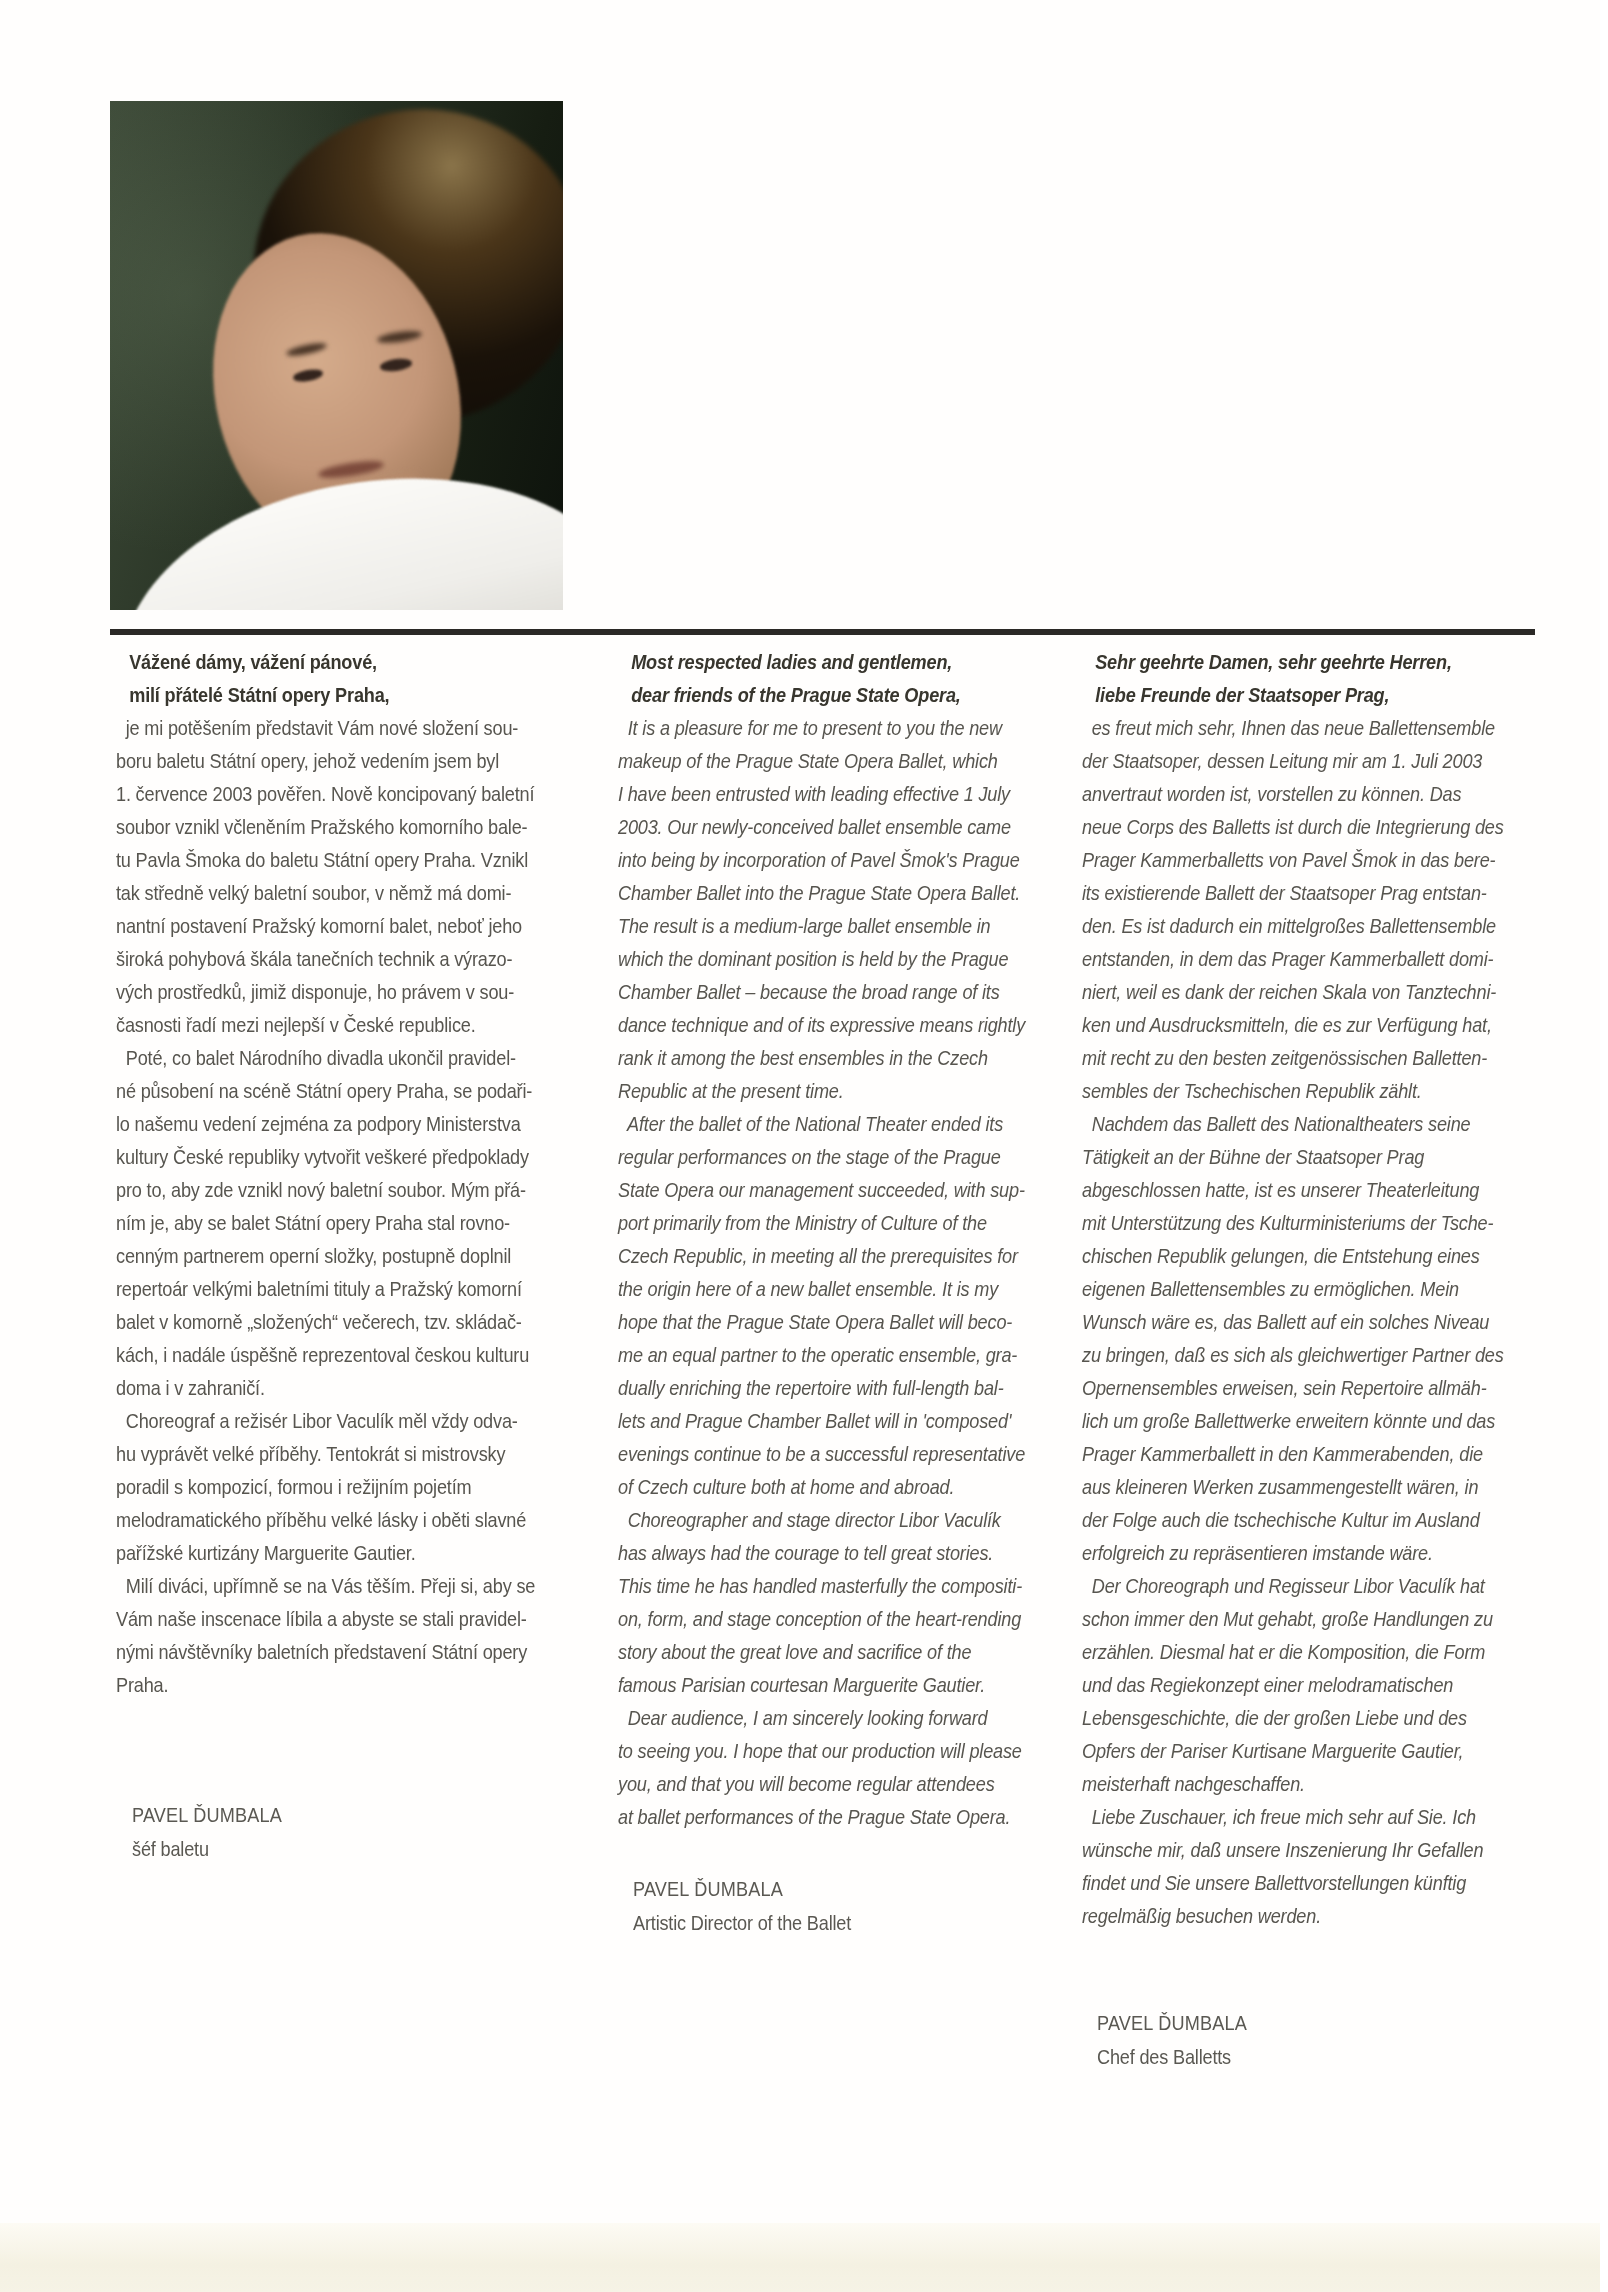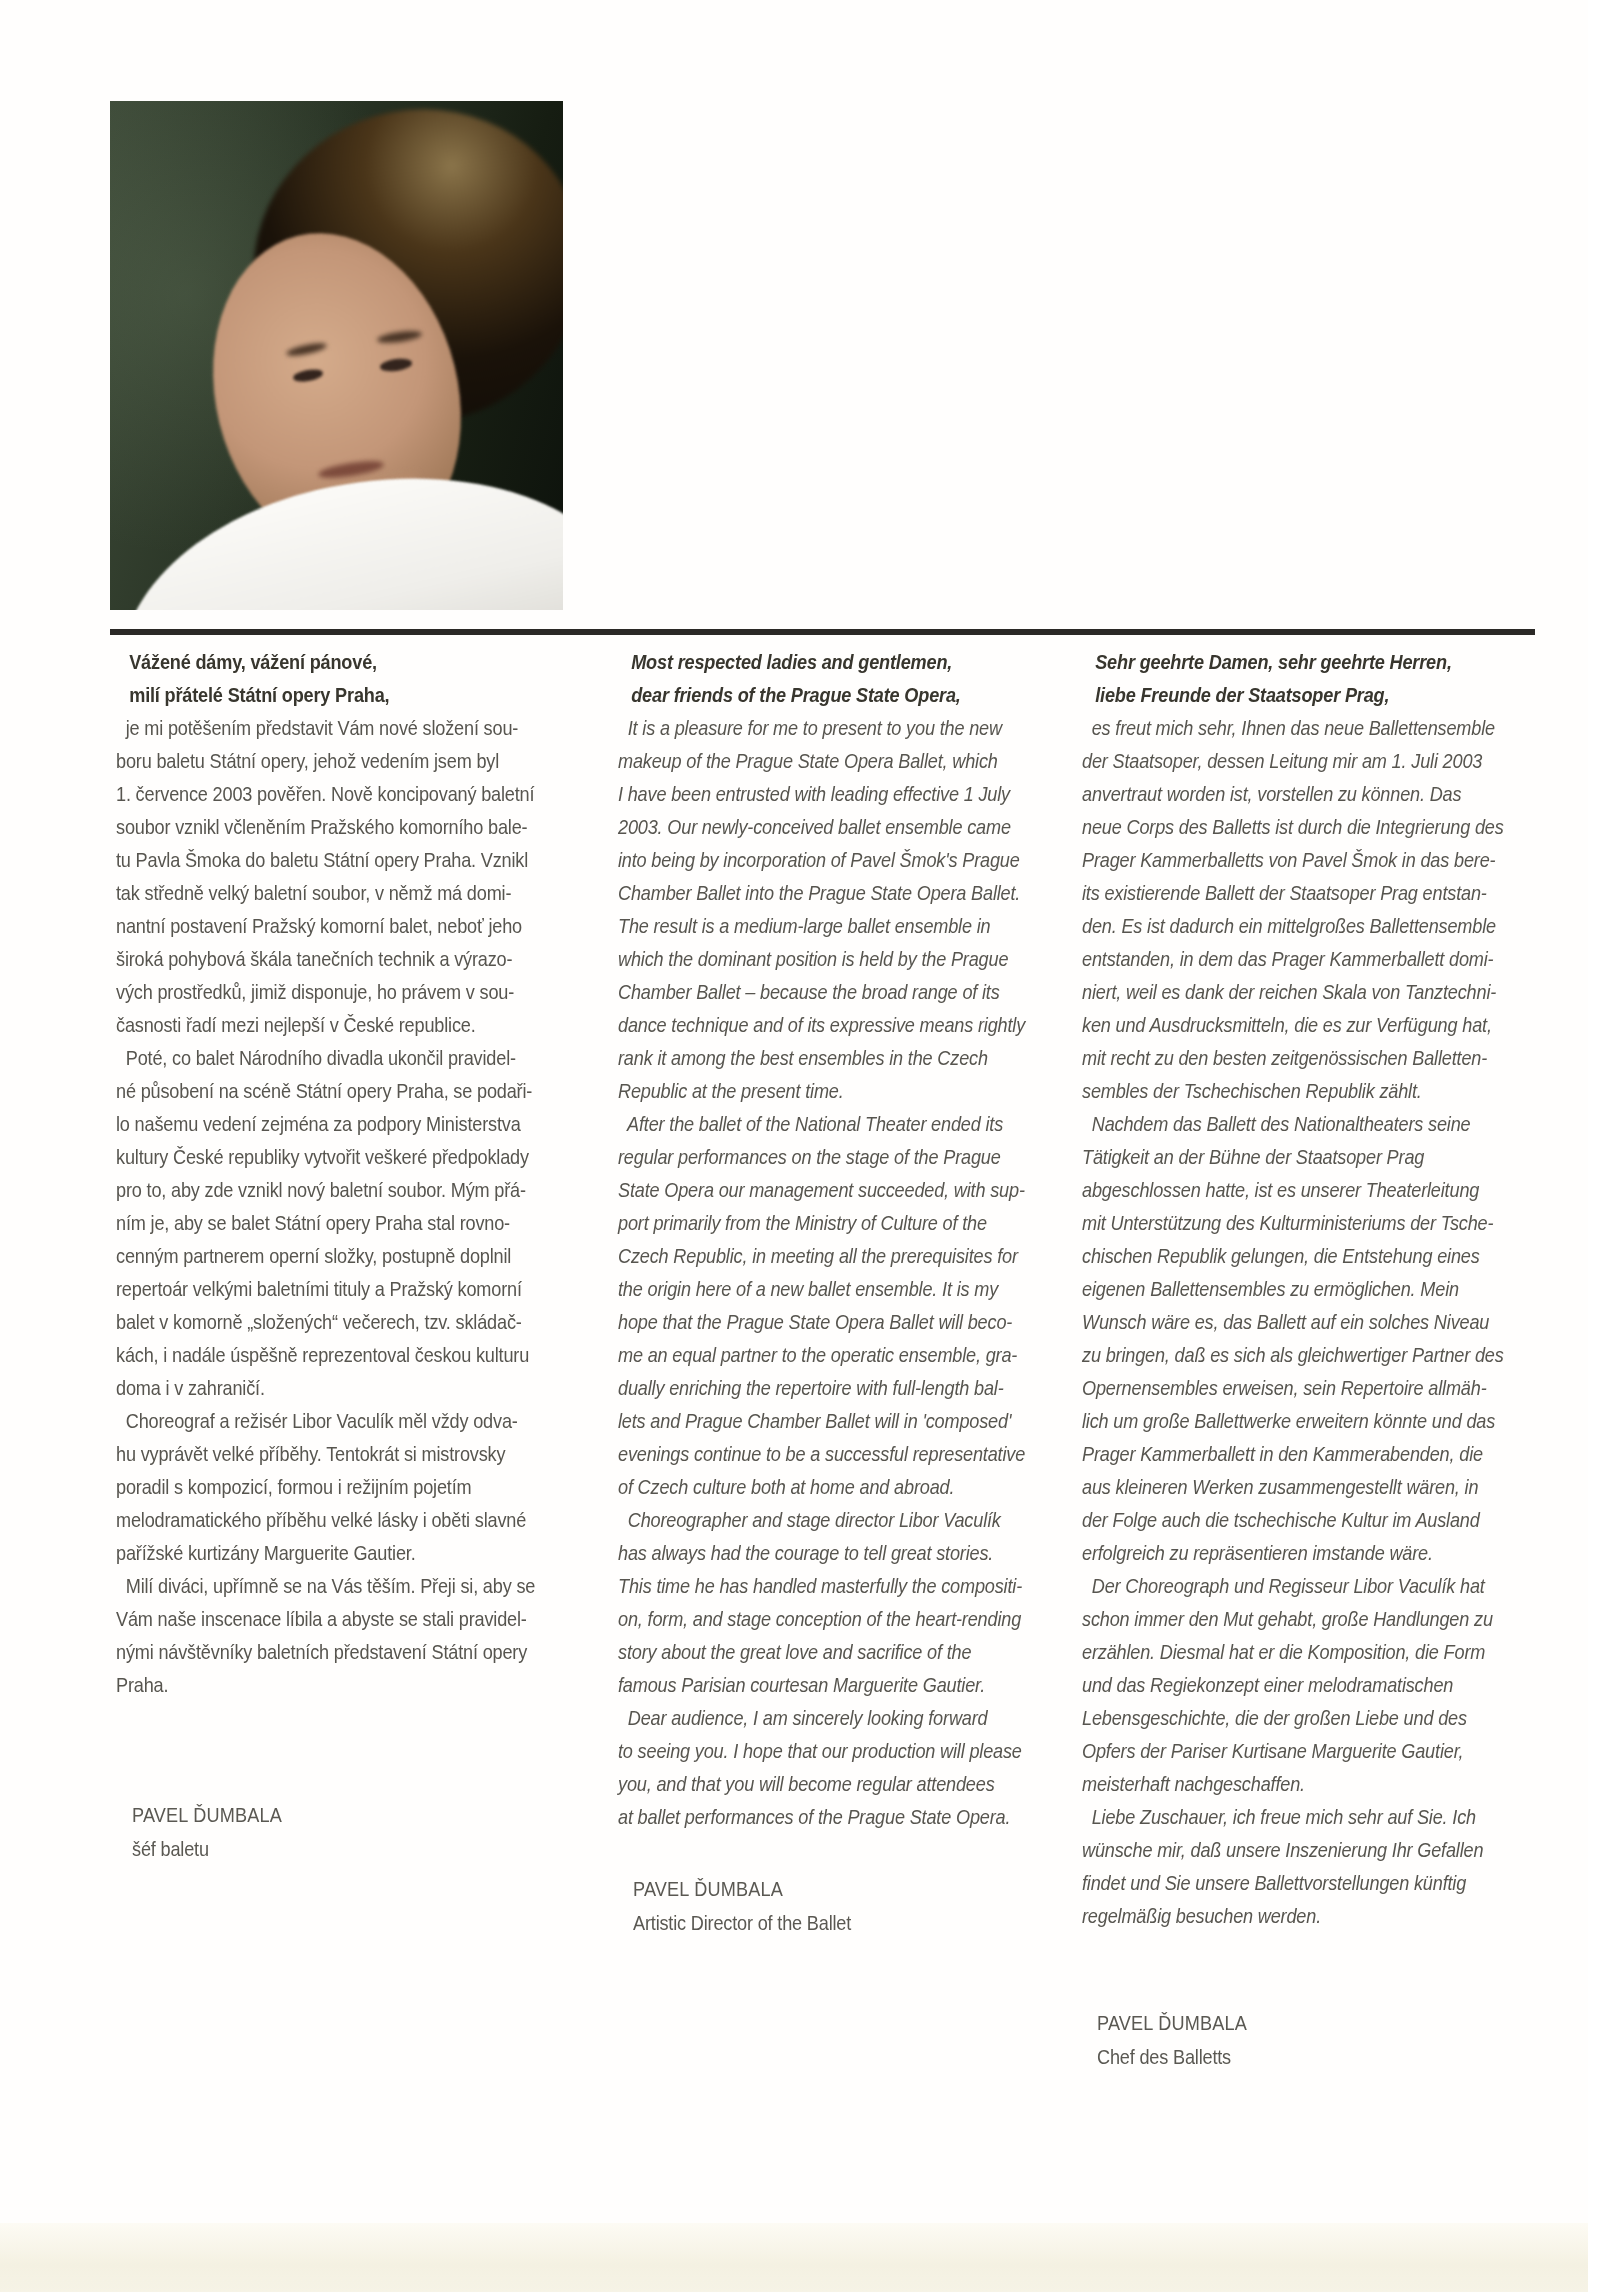--- a/index.html
+++ b/index.html
@@ -1,19 +1,20 @@
 <!DOCTYPE html>
 <html style="font-size:14.3px"><head>
 <meta charset="utf-8">
 <style>
   html,body{margin:0;padding:0;background:#ffffff;}
   .page{
     position:relative;width:1588px;height:2293px;overflow:hidden;
     background:#fffefd;
     font-family:"Liberation Sans","DejaVu Sans",sans-serif;
+    padding-left:12px;
   }
   
   .photo{
     position:absolute;left:110px;top:101px;width:453px;height:509px;overflow:hidden;
     background:linear-gradient(105deg,#3d4a38 0%,#2a3526 38%,#161d12 75%,#0d120c 100%);
   }
   .photo .mottle{
     position:absolute;left:-36px;top:-36px;width:376px;height:573px;
     background:radial-gradient(circle at 30% 40%, rgba(120,140,110,0.25) 0%, rgba(0,0,0,0) 60%);
   }

